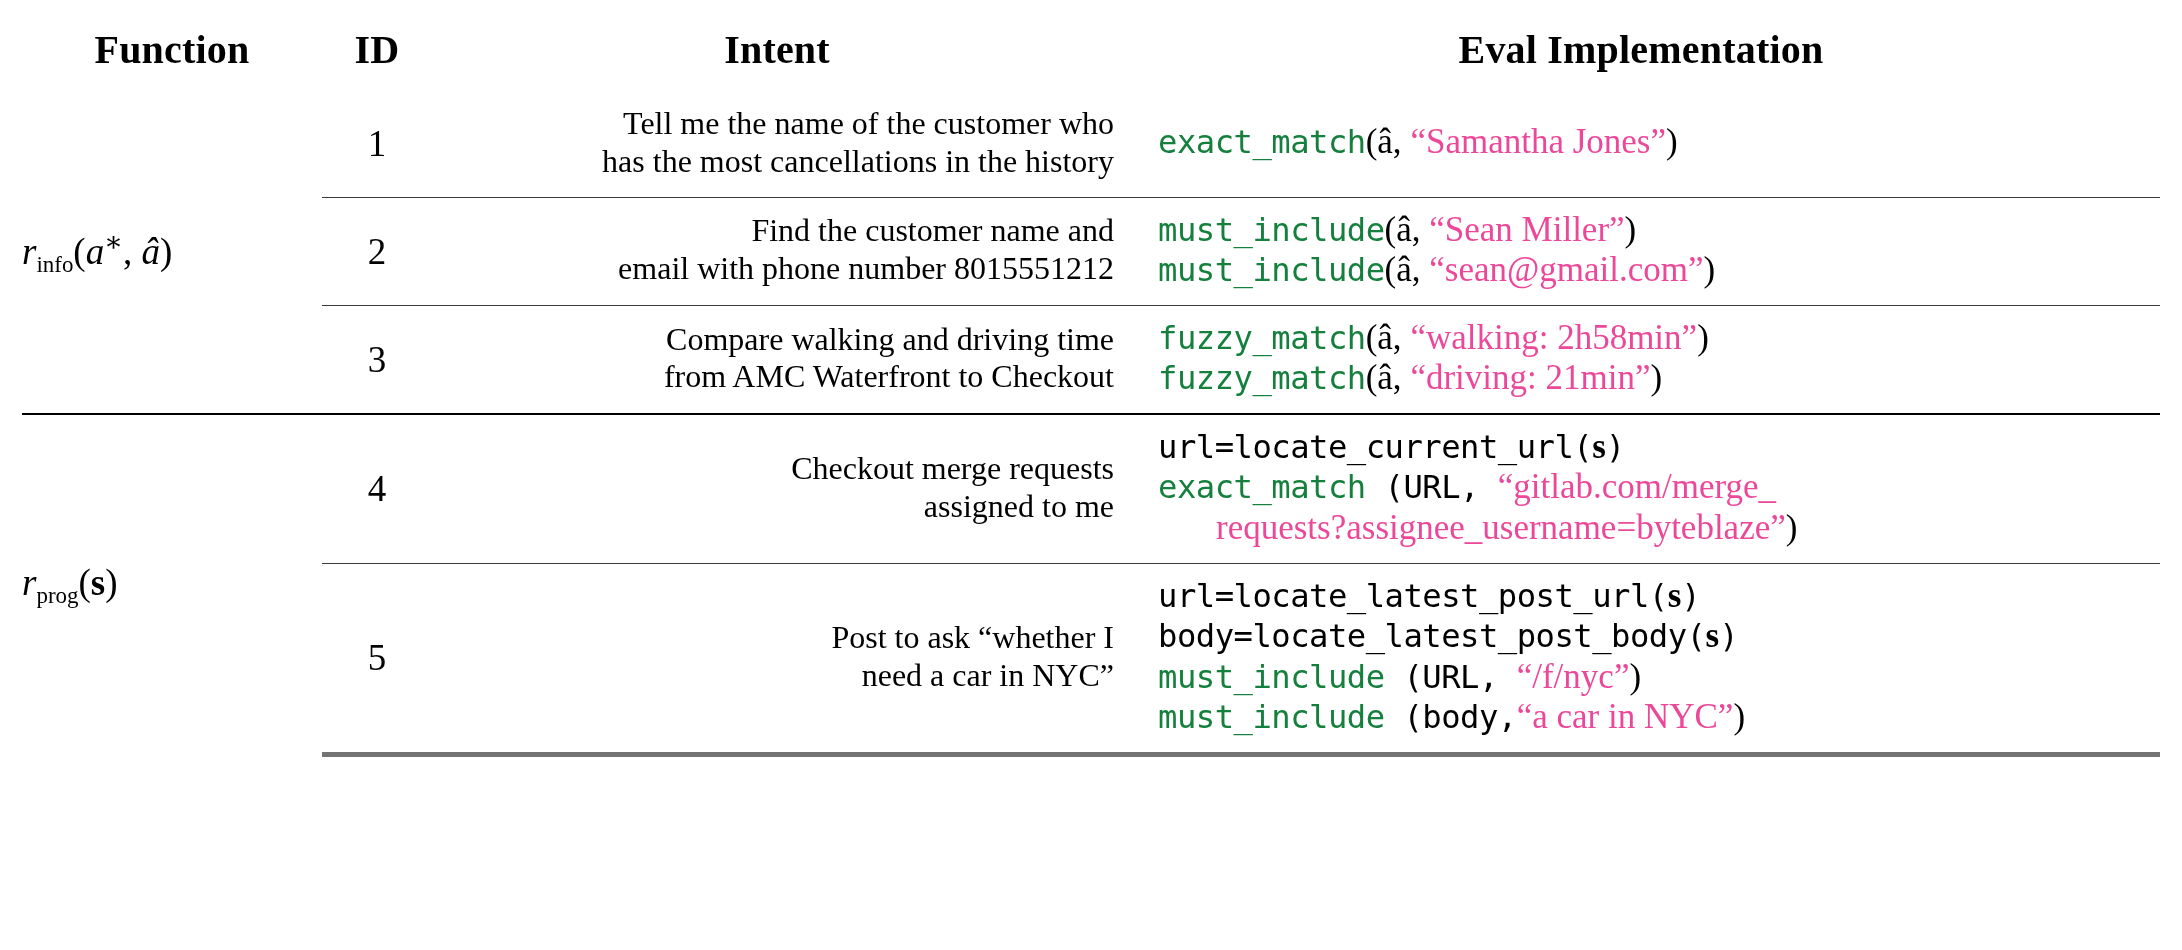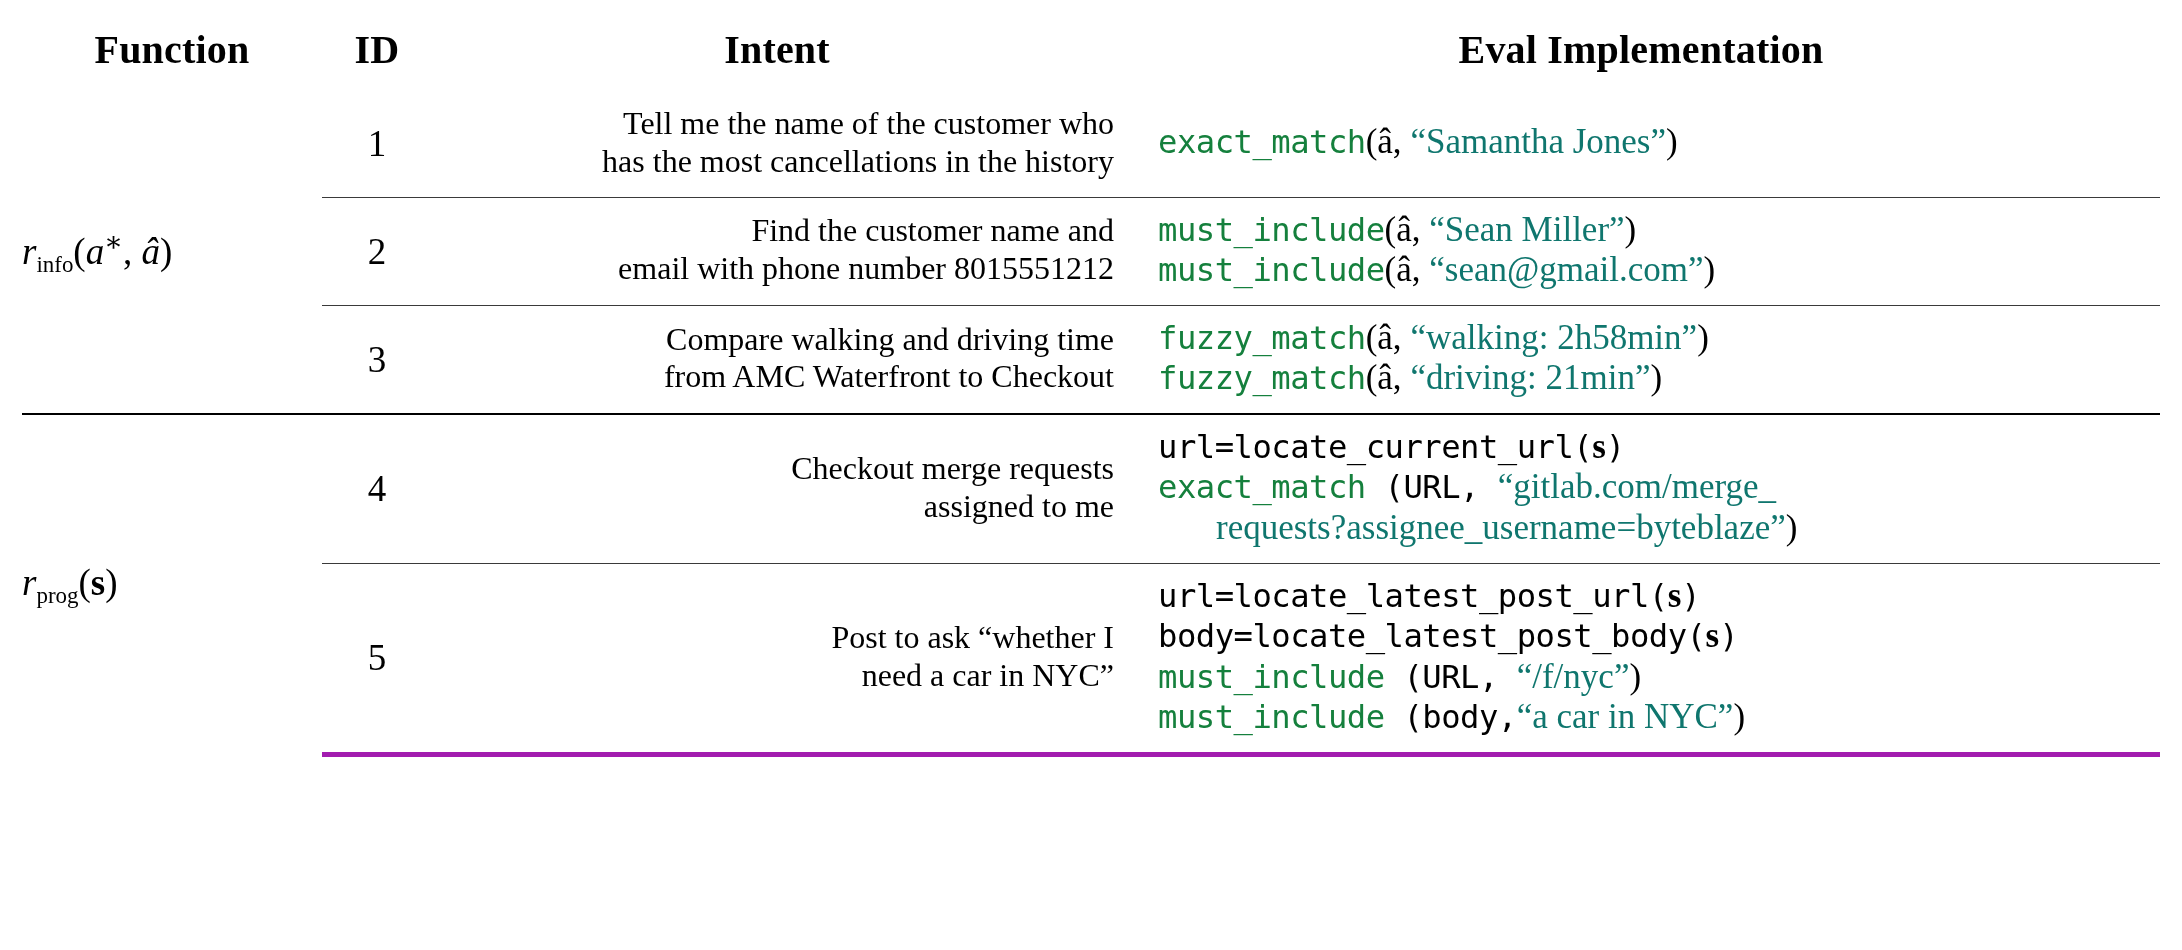--- a/index.html
+++ b/index.html
@@ -23,21 +23,21 @@
     padding: 12px 22px;
   }
 
   table.eval-table {
     width: 2138px;
     border-collapse: collapse;
     table-layout: fixed;
   }
   .rule-group td { border-top: 2.5px solid #000; }
   .rule-thin td  { border-top: 1.6px solid #3a3a3a; }
-  .rule-bottom td{ border-bottom: 5px solid #a21caf; }
+  .rule-bottom td{ border-bottom: 5px solid #737373; }
 
   
   col.c-func   { width: 300px; }
   col.c-id     { width: 110px; }
   col.c-intent { width: 690px; }
   col.c-eval   { width: 1038px; }
 
   
   th {
     font-weight: bold;
@@ -86,21 +86,21 @@
   .bfs { font-weight: bold; font-style: normal; }
 
   
   .mono {
     font-family: "DejaVu Sans Mono", "Liberation Mono", monospace;
     font-size: 0.92em;
     letter-spacing: -0.5px;
   }
   .fn-blue { color: #15803d; }
   .fn-black { color: #000000; }
-  .str-red { color: #0f766e; font-family: Liberation Serif, serif; }
+  .str-red { color: #ec4899; font-family: Liberation Serif, serif; }
   .code-line { display: block; }
   .code-line.indent { padding-left: 58px; }
 </style>
 </head>
 <body>
 
 <div class="table-wrap">
   <table class="eval-table">
     <colgroup>
       <col class="c-func">

